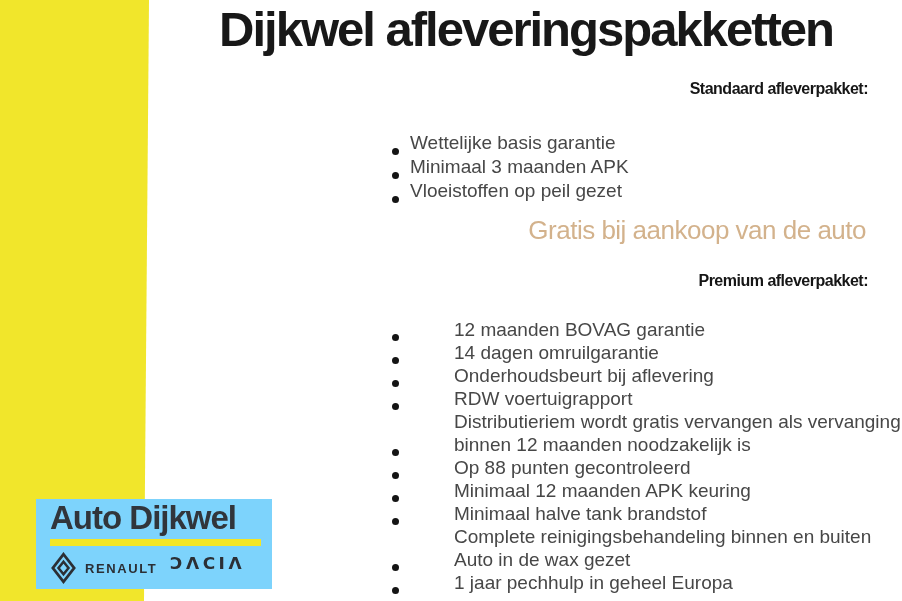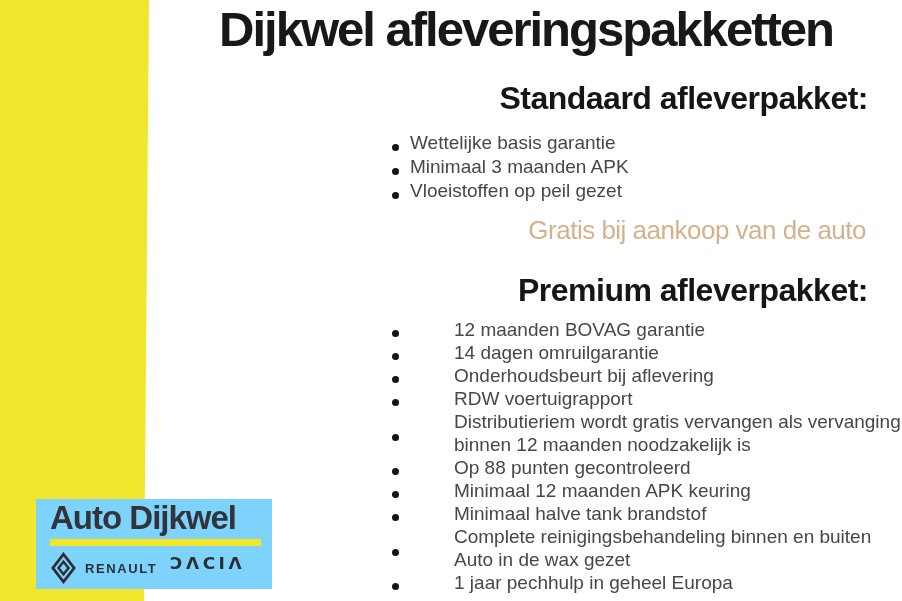--- a/index.html
+++ b/index.html
@@ -17,39 +17,39 @@
     clip-path:polygon(0 0,149px 0,144px 601px,0 601px);
   }
   .title{
     position:absolute;left:150px;top:-2px;width:752px;
     margin:0;text-align:center;
     font-size:49px;line-height:62px;font-weight:800;
     letter-spacing:-2px;color:#181818;white-space:nowrap;
   }
   .heading{
     position:absolute;right:34px;margin:0;
-    font-size:32px;font-weight:800;letter-spacing:-0.5px;
+    font-size:16px;font-weight:800;letter-spacing:-0.5px;
     color:#161616;white-space:nowrap;
   }
   .standard-heading{top:80px;}
   .premium-heading{top:272px;}
   .note{
     position:absolute;right:36px;top:215px;
     font-size:26px;font-weight:400;letter-spacing:-0.5px;
     color:#D3B28C;white-space:nowrap;
   }
   ul.bullets{
     position:absolute;left:392px;margin:0;padding:0;list-style:none;
     color:#474747;font-size:19px;
   }
   .standard-list{top:131px;}
   .standard-list li{line-height:24px;}
   .premium-list{top:318px;}
   .premium-list li{line-height:23px;gap:44px;}
-  ul.bullets li{display:flex;align-items:center;}
+  ul.bullets li{display:flex;align-items:flex-end;}
   .dot{
     flex:none;width:7px;height:7px;border-radius:50%;
     background:#141414;margin:8px 11px 0 0;
   }
   .premium-list .dot{margin-top:8px;}
   .txt{white-space:pre-line;display:block;}
   
   .logo-card{
     position:absolute;left:36px;top:499px;width:236px;height:90px;
     background:#7dd3fc;

